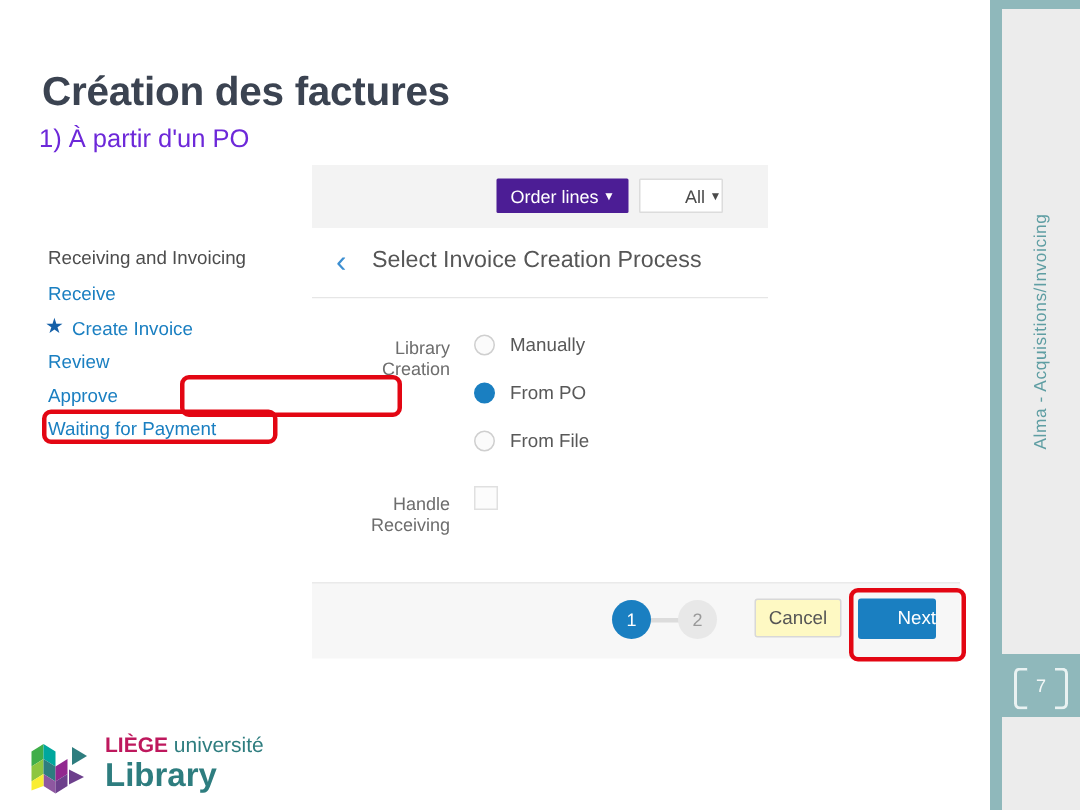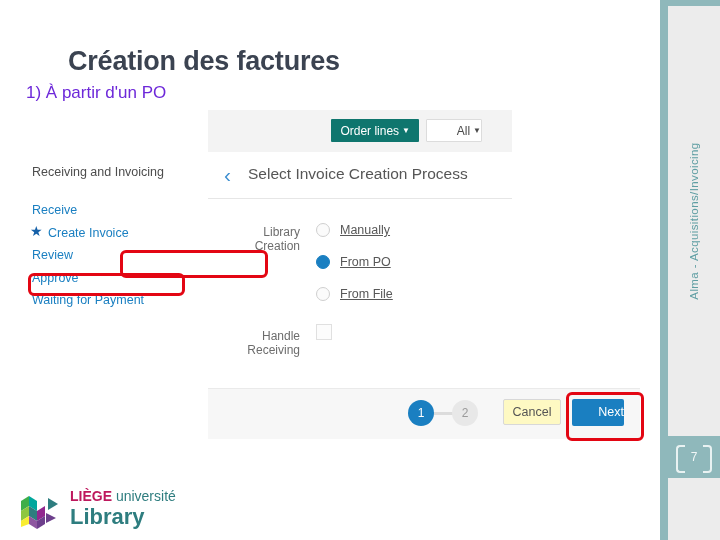--- a/index.html
+++ b/index.html
@@ -25,21 +25,20 @@
   
   .slide-title {
     position: absolute;
     left: 28px;
     top: 28px;
     font-size: 27px;
     font-weight: bold;
     color: #3b4351;
     letter-spacing: -0.2px;
     white-space: nowrap;
-    margin-left: 40px;
   }
   .slide-subtitle {
     position: absolute;
     left: 26px;
     top: 69px;
     font-size: 17px;
     font-weight: normal;
     color: #6d28d9;
     white-space: nowrap;
   }
@@ -57,21 +56,21 @@
   .nav {
     position: absolute;
     left: 12px;
     top: 55px;
     width: 190px;
   }
   .nav-header {
     font-size: 12.5px;
     color: #4d4d4d;
     font-weight: normal;
-    margin-bottom: 20px;
+    margin-bottom: 6px;
     white-space: nowrap;
   }
   .nav-link {
     display: block;
     font-size: 12.5px;
     color: #1a7fc1;
     line-height: 22.5px;
     white-space: nowrap;
     position: relative;
   }
@@ -118,21 +117,21 @@
     height: 42px;
     background: #f3f3f3;
     border-bottom: 1px solid #e3e3e3;
   }
   .btn-orderlines {
     position: absolute;
     right: 93px;
     top: 9px;
     height: 23px;
     padding: 0 9px;
-    background: #0f766e;
+    background: #4c1d95;
     color: #ffffff;
     font-size: 12px;
     line-height: 23px;
     white-space: nowrap;
     border-radius: 1px;
   }
   .btn-all {
     position: absolute;
     right: 30px;
     top: 9px;
@@ -227,21 +226,20 @@
     border-color: #1a7fc1;
   }
   .radio-text {
     position: absolute;
     left: 24px;
     top: 0;
     font-size: 12.5px;
     color: #585858;
     line-height: 18px;
     white-space: nowrap;
-    text-decoration: underline;
   }
   #radio-manually { top: 22px; }
   #radio-from-po  { top: 54px; }
   #radio-from-file{ top: 86px; }
   #redbox-from-po {
     left: 100px;
     top: 140px;
     width: 148px;
     height: 28px;
   }

